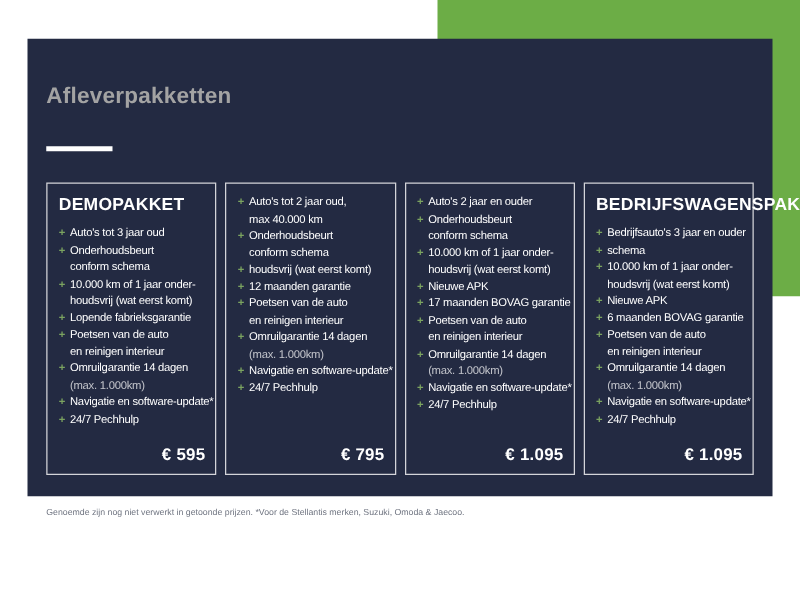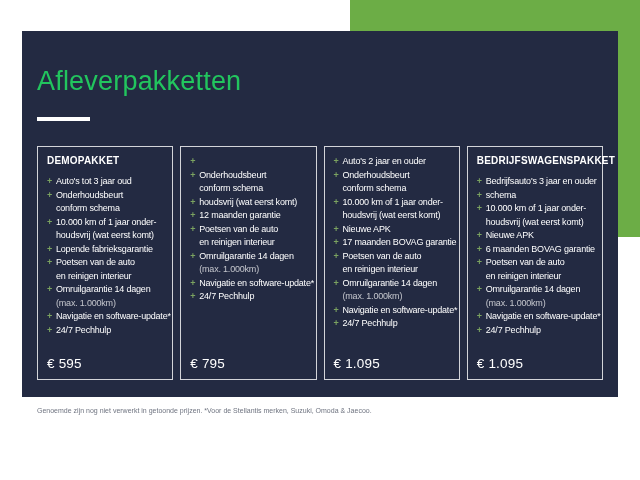--- a/index.html
+++ b/index.html
@@ -23,58 +23,58 @@
     left:350px;top:0;width:290px;height:237px;
     background:var(--green);
   }
   .slide-panel{
     position:absolute;
     left:22px;top:31px;width:596px;height:366px;
     background:var(--navy);
   }
   .slide-title{
     position:absolute;left:15px;top:35px;
-    color:#22c55e;font-size:27px;font-weight:normal;letter-spacing:.2px;
+    color:#a3a3a3;font-size:18px;font-weight:bold;letter-spacing:.2px;
   }
   .title-underline{
     position:absolute;left:15px;top:86px;width:53px;height:4px;
     background:#fff;
   }
   .cards{
     position:absolute;left:15px;right:15px;top:115px;height:234px;
     display:flex;gap:7px;
   }
   .card{
     flex:1 1 0;
     border:1px solid var(--card-border);
     padding:8px 8px 8px 9px;
     display:flex;flex-direction:column;
     color:#fff;
     min-width:0;
   }
   .card-title{
-    font-size:10px;font-weight:bold;letter-spacing:.2px;
+    font-size:14px;font-weight:bold;letter-spacing:.2px;
     margin-bottom:9px;white-space:nowrap;
   }
   .pkg-list{
     list-style:none;
     font-size:9px;letter-spacing:-.2px;line-height:13.5px;
   }
   .pkg-item{display:flex;align-items:flex-start}
   .plus{
     flex:0 0 9px;width:9px;
     color:var(--bullet);font-weight:bold;
   }
   .lines{min-width:0}
   .lines .line{display:block;white-space:nowrap}
   .lines .line.dim{color:var(--dim)}
   .card-price{
     margin-top:auto;
-    text-align:left;
-    font-size:13.5px;font-weight:normal;letter-spacing:.2px;
+    text-align:right;
+    font-size:13.5px;font-weight:bold;letter-spacing:.2px;
   }
   .footnote{
     position:absolute;left:37px;top:407px;
     font-size:7px;color:var(--footnote);letter-spacing:0;
     white-space:nowrap;
   }
 </style>
 </head>
 <body>
 
@@ -142,20 +142,24 @@
             </span>
           </li>
         </ul>
       <div class="card-price">€ 595</div>
     </div>
 
     <div class="card">
       <ul class="pkg-list">
           <li class="pkg-item">
             <span class="plus">+</span>
+            <span class="lines">
+              <span class="line">Auto's tot 2 jaar oud,</span>
+              <span class="line">max 40.000 km</span>
+            </span>
           </li>
           <li class="pkg-item">
             <span class="plus">+</span>
             <span class="lines">
               <span class="line">Onderhoudsbeurt</span>
               <span class="line">conform schema</span>
             </span>
           </li>
           <li class="pkg-item">
             <span class="plus">+</span>

